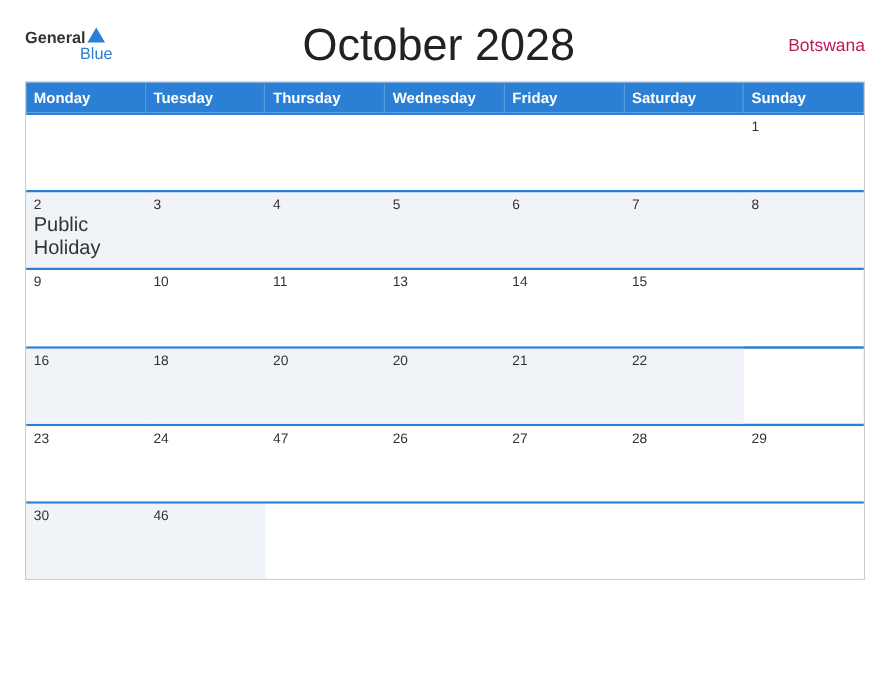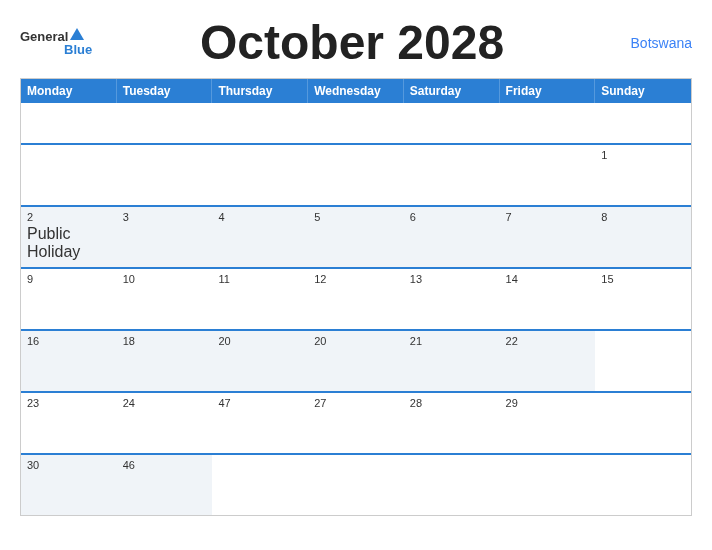--- a/index.html
+++ b/index.html
@@ -31,21 +31,21 @@
       align-items: flex-start;
     }
     .logo-general {
       font-size: 13px;
       font-weight: bold;
       color: #333;
       line-height: 1;
     }
     .logo-blue {
       font-size: 13px;
-      font-weight: bold;
+      font-weight: normal;
       color: #2b7fd4;
       line-height: 1;
       padding-left: 44px;
     }
     .logo-triangle {
       display: inline-block;
       width: 0;
       height: 0;
       border-left: 7px solid transparent;
       border-right: 7px solid transparent;
@@ -53,39 +53,38 @@
       margin-left: 2px;
       vertical-align: middle;
       position: relative;
       top: -2px;
     }
     .logo-row {
       display: flex;
       align-items: center;
     }
     .calendar-title {
-      font-size: 48px;
-      font-weight: bold;
+      font-size: 36px;
+      font-weight: normal;
       color: #222;
       text-align: center;
       flex: 1;
     }
     .country {
       font-size: 14px;
-      color: #3b82f6;
+      color: #be185d;
       text-align: right;
       min-width: 80px;
     }
     
     .calendar {
       flex: 1;
       display: flex;
       flex-direction: column;
       border: 1px solid #ccc;
-      gap: 40px;
     }
     .cal-header {
       display: grid;
       grid-template-columns: repeat(7, 1fr);
       background: #2b7fd4;
     }
     .cal-header-cell {
       color: #fff;
       font-size: 12px;
       font-weight: bold;
@@ -149,22 +148,22 @@
     <div class="calendar-title">October 2028</div>
     <div class="country">Botswana</div>
   </div>
 
   <div class="calendar">
     <div class="cal-header">
     <div class="cal-header-cell">Monday</div>
         <div class="cal-header-cell">Tuesday</div>
         <div class="cal-header-cell">Thursday</div>
         <div class="cal-header-cell">Wednesday</div>
+        <div class="cal-header-cell">Friday</div>
         <div class="cal-header-cell">Saturday</div>
-        <div class="cal-header-cell">Friday</div>
         <div class="cal-header-cell">Sunday</div>
       </div>
     <div class="cal-body">
     <div class="cal-week">
           <div class="cal-cell empty"></div>
           <div class="cal-cell empty"></div>
           <div class="cal-cell empty"></div>
           <div class="cal-cell empty"></div>
           <div class="cal-cell empty"></div>
           <div class="cal-cell empty"></div>
@@ -197,23 +196,20 @@
           <div class="cal-cell">
             <span class="day-num">9</span>
           </div>
           <div class="cal-cell">
             <span class="day-num">10</span>
           </div>
           <div class="cal-cell">
             <span class="day-num">11</span>
           </div>
           <div class="cal-cell">
-            <span class="day-num">12</span>
-          </div>
-          <div class="cal-cell">
             <span class="day-num">13</span>
           </div>
           <div class="cal-cell">
             <span class="day-num">14</span>
           </div>
           <div class="cal-cell">
             <span class="day-num">15</span>
           </div>
         </div>
         <div class="cal-week">
@@ -238,20 +234,23 @@
         </div>
         <div class="cal-week">
           <div class="cal-cell">
             <span class="day-num">23</span>
           </div>
           <div class="cal-cell">
             <span class="day-num">24</span>
           </div>
           <div class="cal-cell">
             <span class="day-num">47</span>
+          </div>
+          <div class="cal-cell">
+            <span class="day-num">26</span>
           </div>
           <div class="cal-cell">
             <span class="day-num">27</span>
           </div>
           <div class="cal-cell">
             <span class="day-num">28</span>
           </div>
           <div class="cal-cell">
             <span class="day-num">29</span>
           </div>

